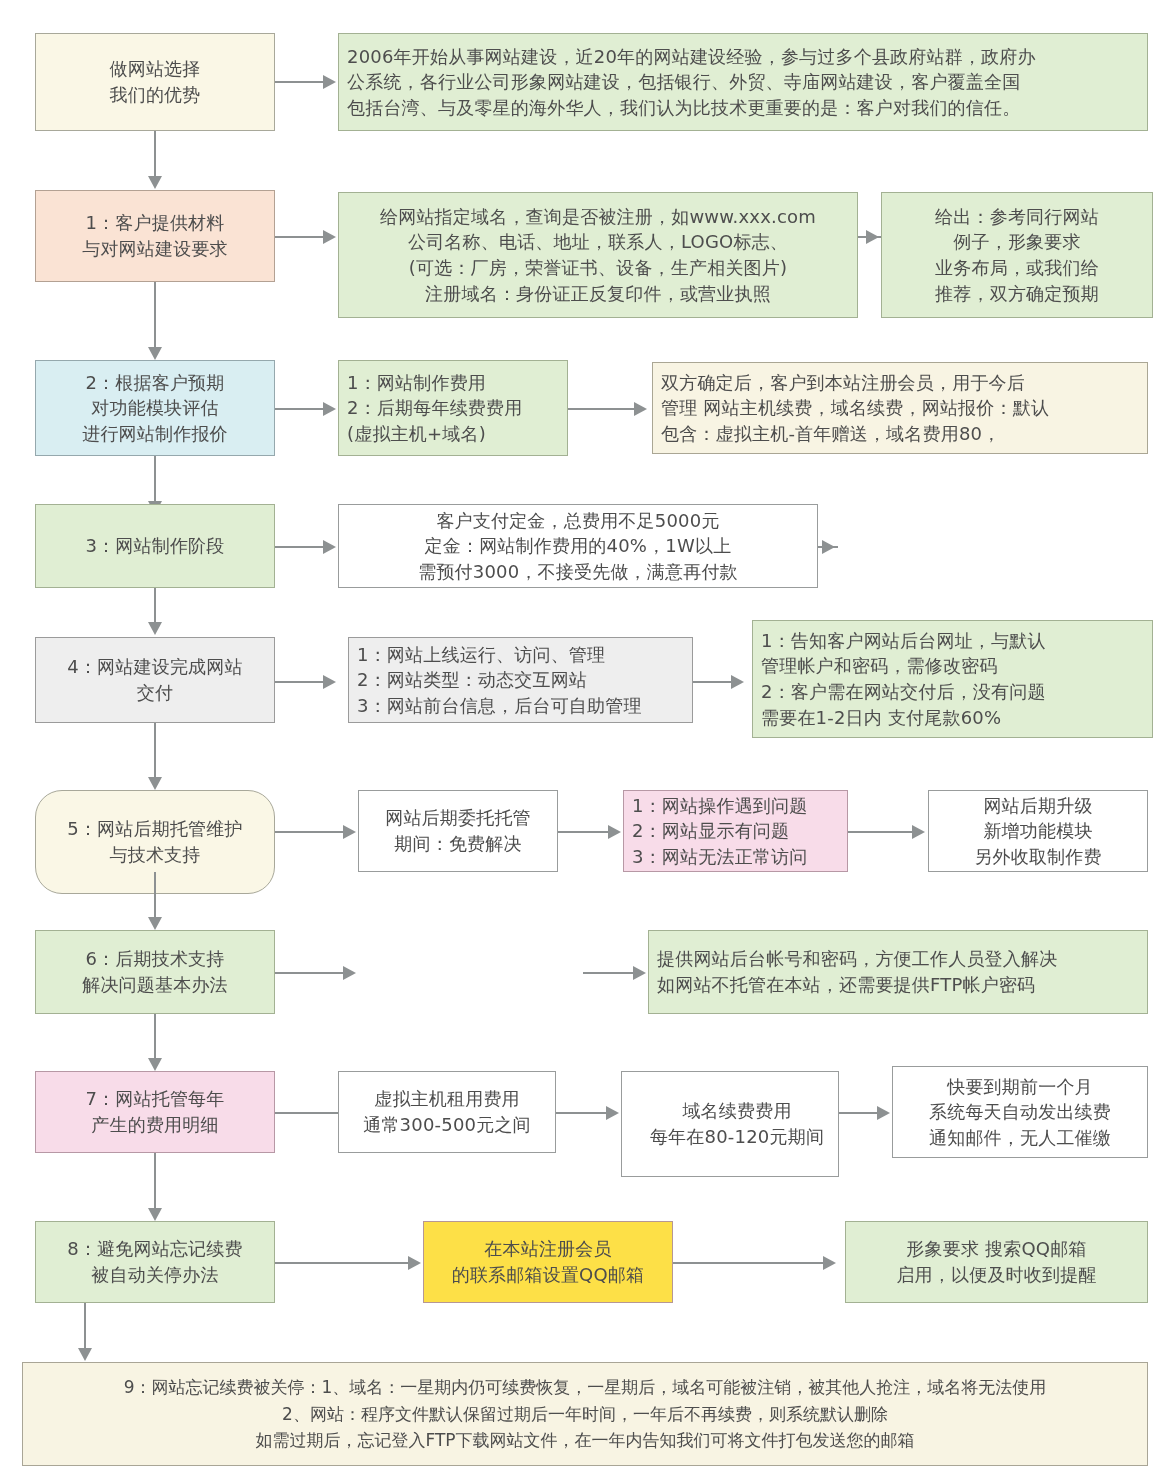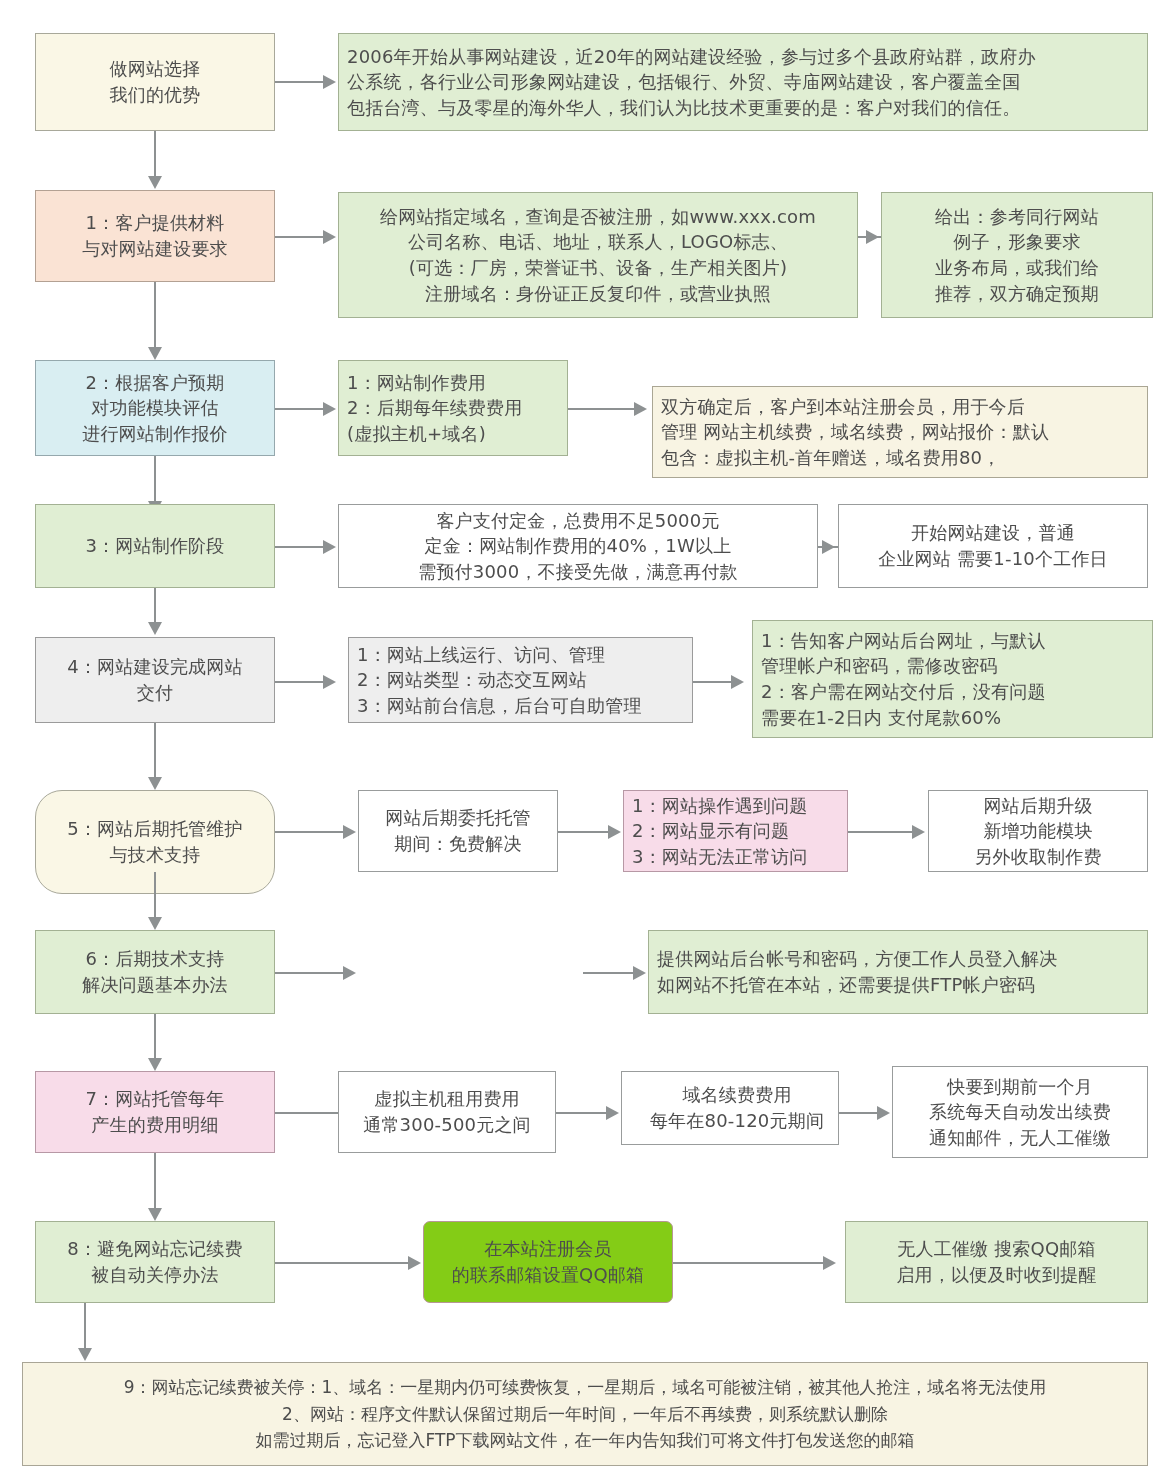--- a/index.html
+++ b/index.html
@@ -37,21 +37,21 @@
     justify-content: flex-start;
     text-align: left;
   }
   .fill-cream  { background: #faf7e6; border-color: #a8a89a; }
   .fill-green  { background: #e0eed3; border-color: #a3b193; }
   .fill-peach  { background: #fae3d4; border-color: #b3a193; }
   .fill-blue   { background: #d9eef2; border-color: #95a8ad; }
   .fill-white  { background: #ffffff; border-color: #999c9c; }
   .fill-gray   { background: #eeeeee; border-color: #9b9b9b; }
   .fill-pink   { background: #f8dce9; border-color: #b798a5; }
-  .fill-rose   { background: #84cc16; border-color: #b69795; border-radius: 7px; }
+  .fill-rose   { background: #fde047; border-color: #b69795; }
   .fill-cream2 { background: #f8f4e3; border-color: #aaa694; }
 
   .banner {
     position: absolute;
     box-sizing: border-box;
     background: #f8f4e3;
     border: 1px solid #a9a596;
     font-size: 17px;
     line-height: 1.55;
     color: #4d4d4d;
@@ -124,37 +124,35 @@
   <div class="node fill-blue" style="left:35px; top:360px; width:240px; height:96px;">2：根据客户预期
 对功能模块评估
 进行网站制作报价</div>
   <div class="conn h" style="left:275px; top:408px; width:50px;"></div>
   <div class="arrow right" style="left:323px; top:402px;"></div>
   <div class="node fill-green left-align" style="left:338px; top:360px; width:230px; height:96px;">1：网站制作费用
 2：后期每年续费费用
 (虚拟主机+域名)</div>
   <div class="conn h" style="left:568px; top:408px; width:68px;"></div>
   <div class="arrow right" style="left:634px; top:402px;"></div>
-  <div class="node fill-cream2 left-align" style="left:652px; top:362px; width:496px; height:92px;margin-top:24px;">双方确定后，客户到本站注册会员，用于今后
+  <div class="node fill-cream2 left-align" style="left:652px; top:362px; width:496px; height:92px;">双方确定后，客户到本站注册会员，用于今后
 管理 网站主机续费，域名续费，网站报价：默认
 包含：虚拟主机-首年赠送，域名费用80，</div>
 
   <div class="conn v" style="left:154px; top:456px; height:52px;"></div>
   <div class="arrow down" style="left:148px; top:501px;"></div>
 
   <div class="node fill-green" style="left:35px; top:504px; width:240px; height:84px;">3：网站制作阶段</div>
   <div class="conn h" style="left:275px; top:546px; width:50px;"></div>
   <div class="arrow right" style="left:323px; top:540px;"></div>
   <div class="node fill-white" style="left:338px; top:504px; width:480px; height:84px;">客户支付定金，总费用不足5000元
 定金：网站制作费用的40%，1W以上
 需预付3000，不接受先做，满意再付款</div>
   <div class="conn h" style="left:818px; top:546px; width:20px;"></div>
   <div class="arrow right" style="left:822px; top:540px;"></div>
-  <div class="node fill-white" style="left:838px; top:504px; width:310px; height:84px;">开始网站建设，普通
-企业网站 需要1-10个工作日</div>
 
   <div class="conn v" style="left:154px; top:588px; height:42px;"></div>
   <div class="arrow down" style="left:148px; top:622px;"></div>
 
   <div class="node fill-gray" style="left:35px; top:637px; width:240px; height:86px;">4：网站建设完成网站
 交付</div>
   <div class="conn h" style="left:275px; top:681px; width:50px;"></div>
   <div class="arrow right" style="left:323px; top:675px;"></div>
   <div class="node fill-gray left-align" style="left:348px; top:637px; width:345px; height:86px;">1：网站上线运行、访问、管理
 2：网站类型：动态交互网站
@@ -202,40 +200,40 @@
   <div class="arrow down" style="left:148px; top:1058px;"></div>
 
   <div class="node fill-pink" style="left:35px; top:1071px; width:240px; height:82px;">7：网站托管每年
 产生的费用明细</div>
   <div class="conn h" style="left:275px; top:1112px; width:70px;"></div>
   <div class="arrow right" style="left:343px; top:1106px;"></div>
   <div class="node fill-white" style="left:338px; top:1071px; width:218px; height:82px;">虚拟主机租用费用
 通常300-500元之间</div>
   <div class="conn h" style="left:556px; top:1112px; width:52px;"></div>
   <div class="arrow right" style="left:606px; top:1106px;"></div>
-  <div class="node fill-white" style="left:621px; top:1071px; width:218px; height:74px;padding-left:22px;">域名续费费用
+  <div class="node fill-white" style="left:621px; top:1071px; width:218px; height:106px;padding-left:22px;">域名续费费用
 每年在80-120元期间</div>
   <div class="conn h" style="left:839px; top:1112px; width:40px;"></div>
   <div class="arrow right" style="left:877px; top:1106px;"></div>
   <div class="node fill-white" style="left:892px; top:1066px; width:256px; height:92px;">快要到期前一个月
 系统每天自动发出续费
 通知邮件，无人工催缴</div>
 
   <div class="conn v" style="left:154px; top:1153px; height:62px;"></div>
   <div class="arrow down" style="left:148px; top:1208px;"></div>
 
   <div class="node fill-green" style="left:35px; top:1221px; width:240px; height:82px;">8：避免网站忘记续费
 被自动关停办法</div>
   <div class="conn h" style="left:275px; top:1262px; width:135px;"></div>
   <div class="arrow right" style="left:408px; top:1256px;"></div>
   <div class="node fill-rose" style="left:423px; top:1221px; width:250px; height:82px;">在本站注册会员
 的联系邮箱设置QQ邮箱</div>
   <div class="conn h" style="left:673px; top:1262px; width:152px;"></div>
   <div class="arrow right" style="left:823px; top:1256px;"></div>
-  <div class="node fill-green" style="left:845px; top:1221px; width:303px; height:82px;">无人工催缴 搜索QQ邮箱
+  <div class="node fill-green" style="left:845px; top:1221px; width:303px; height:82px;">形象要求 搜索QQ邮箱
 启用，以便及时收到提醒</div>
 
   <div class="conn v" style="left:84px; top:1303px; height:52px;"></div>
   <div class="arrow down" style="left:78px; top:1348px;"></div>
 
   <div class="banner" style="left:22px; top:1362px; width:1126px; height:104px;">9：网站忘记续费被关停：1、域名：一星期内仍可续费恢复，一星期后，域名可能被注销，被其他人抢注，域名将无法使用
 2、网站：程序文件默认保留过期后一年时间，一年后不再续费，则系统默认删除
 如需过期后，忘记登入FTP下载网站文件，在一年内告知我们可将文件打包发送您的邮箱</div>
 
 </div>

